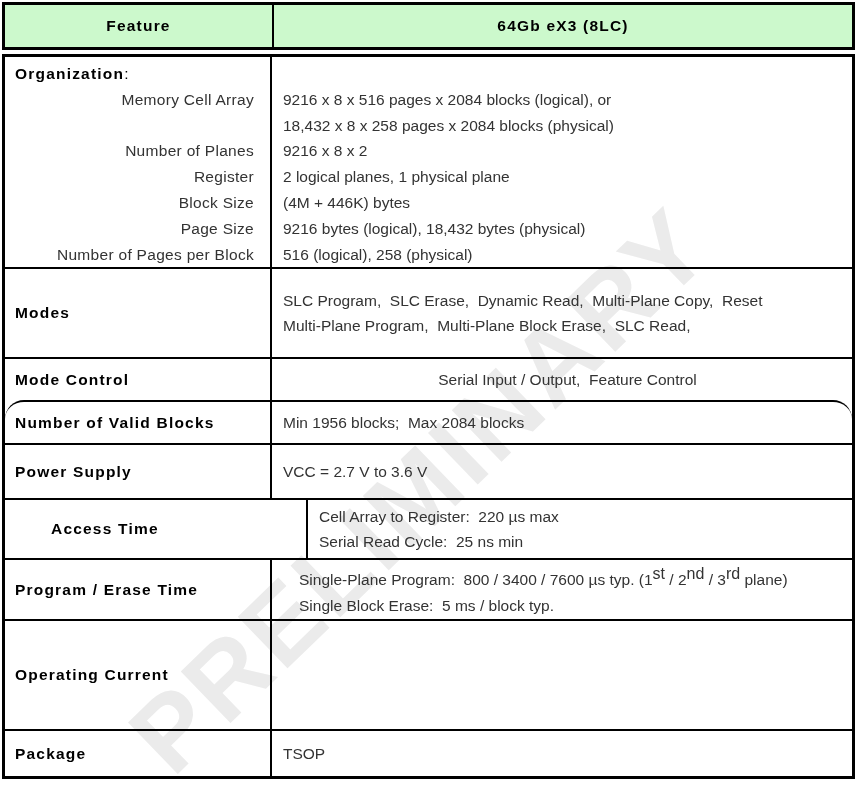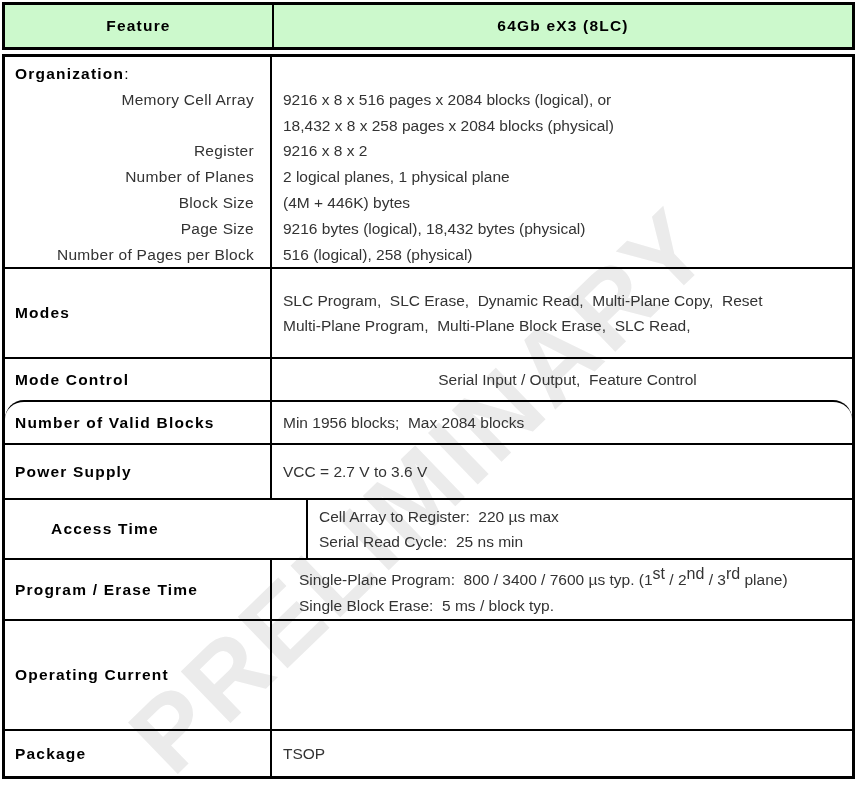--- a/index.html
+++ b/index.html
@@ -92,22 +92,22 @@
       <div class="hcell hcell-right">64Gb eX3 (8LC)</div>
     </div>
 
     <div class="tbody">
 
       <div class="row h-org">
         <div class="fcell org-left">
           <div class="org-title"><span class="b">Organization</span><span>:</span></div>
           <div class="org-label">Memory Cell Array</div>
           <div class="org-label"></div>
+          <div class="org-label">Number of Planes</div>
           <div class="org-label">Register</div>
-          <div class="org-label">Number of Planes</div>
           <div class="org-label">Block Size</div>
           <div class="org-label">Page Size</div>
           <div class="org-label">Number of Pages per Block</div>
         </div>
         <div class="vcell org-right">
           <div class="vline">9216 x 8 x 516 pages x 2084 blocks (logical), or</div>
           <div class="vline">18,432 x 8 x 258 pages x 2084 blocks (physical)</div>
           <div class="vline">9216 x 8 x 2</div>
           <div class="vline">2 logical planes, 1 physical plane</div>
           <div class="vline">(4M + 446K) bytes</div>

